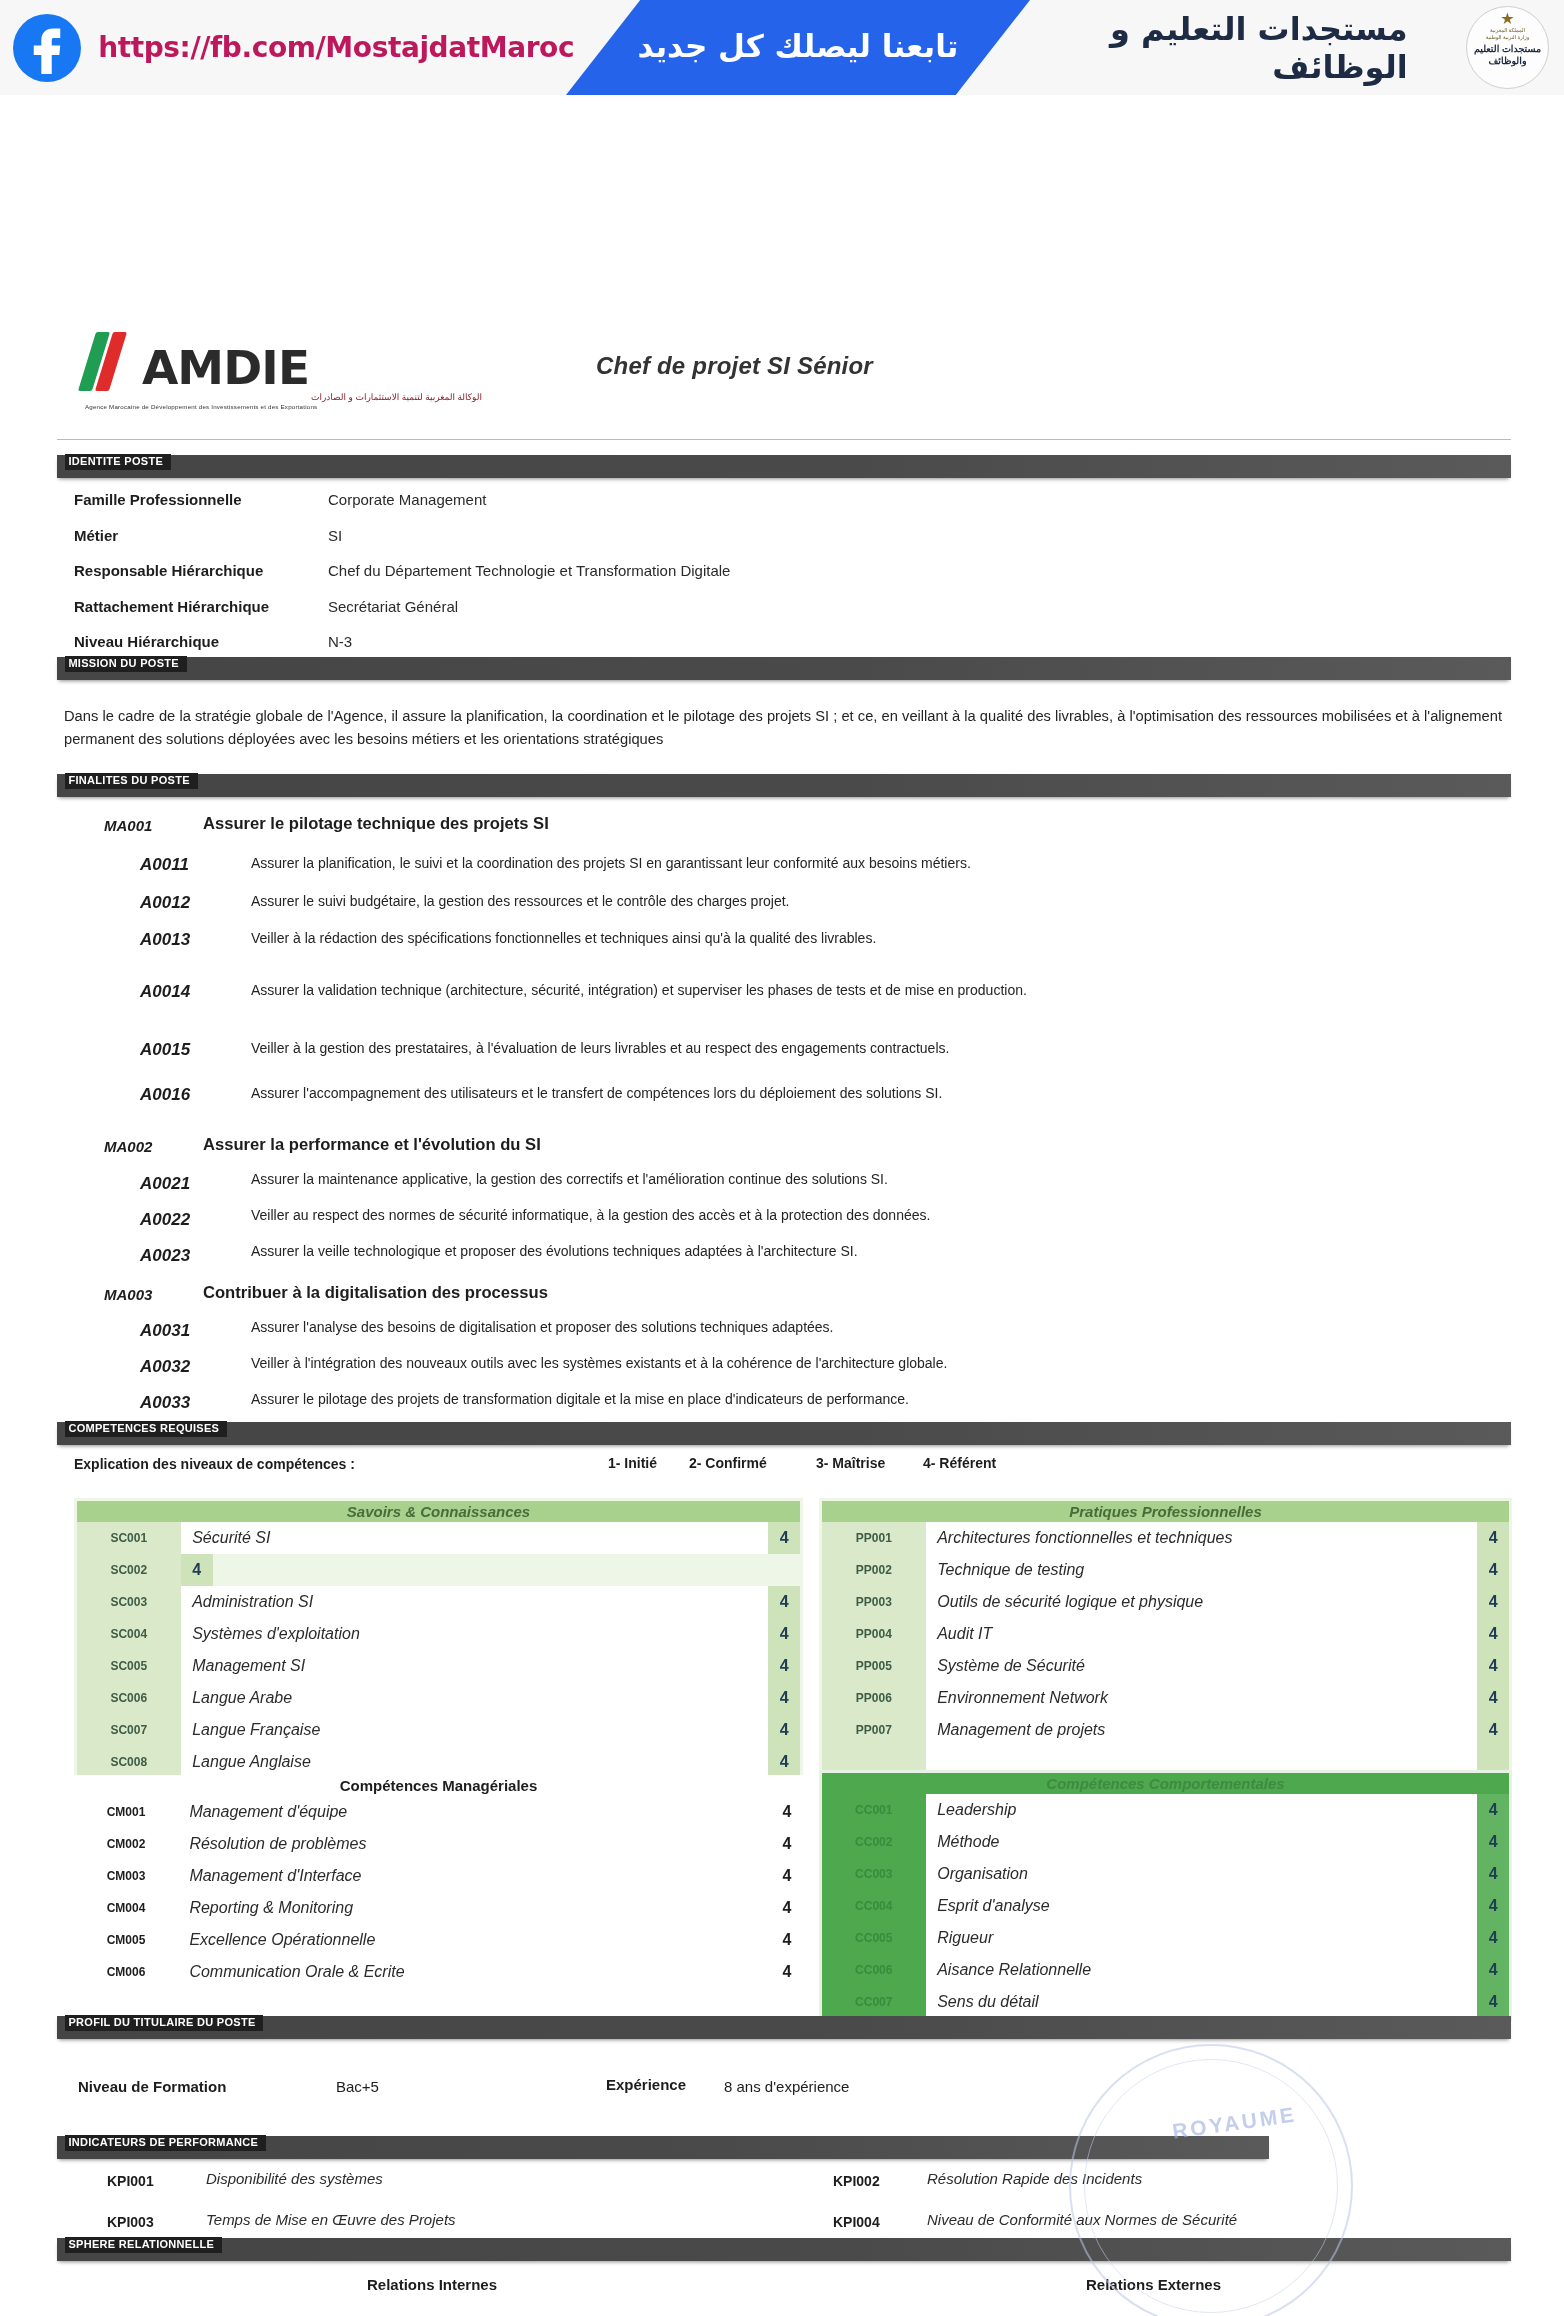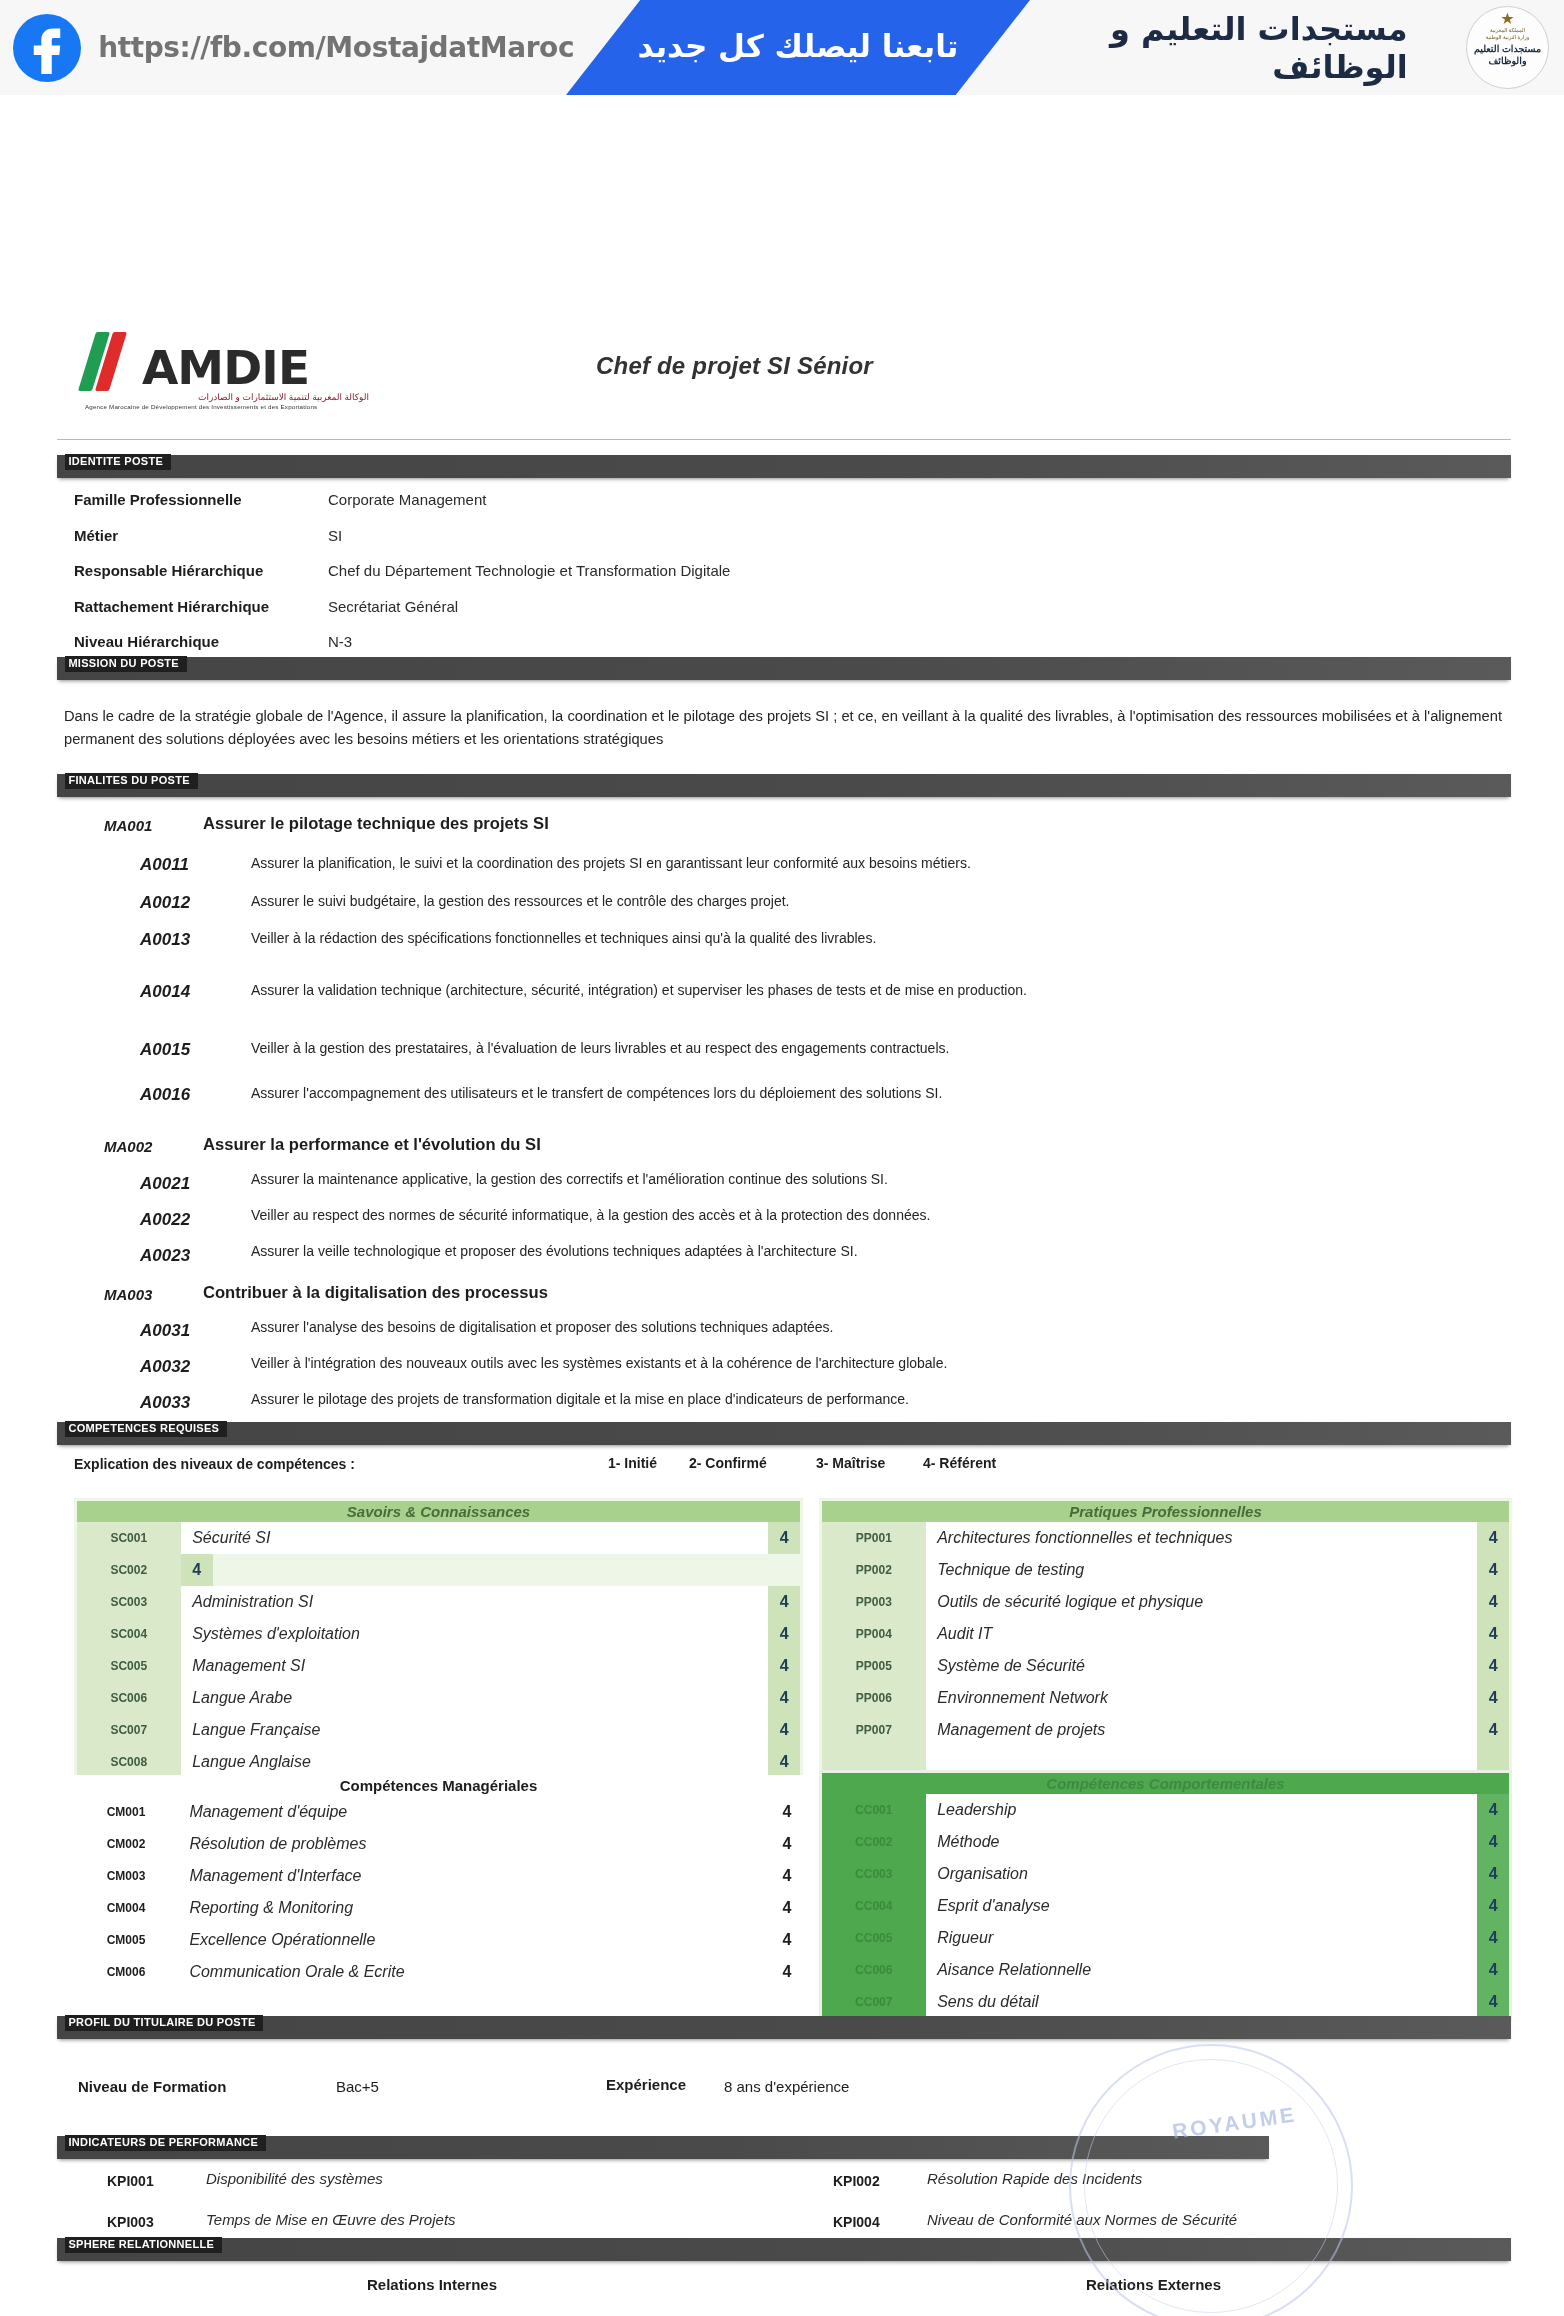--- a/index.html
+++ b/index.html
@@ -27,21 +27,21 @@
     background:#1877f2;
     display:flex; align-items:center; justify-content:center;
     flex:0 0 auto;
   }
   .fb-logo svg { display:block; }
   .fb-url {
     margin-left:17px;
     font-family:"DejaVu Sans", sans-serif;
     font-weight:bold;
     font-size:28px;
-    color:#737373;
+    color:#be185d;
     letter-spacing:-0.4px;
     white-space:nowrap;
   }
   .banner-slant {
     position:absolute; top:0; left:566px;
     width:464px; height:95px;
     background:#2563eb;
     clip-path: polygon(16% 0, 100% 0, 84% 100%, 0% 100%);
   }
   .banner-slant span {
@@ -78,21 +78,21 @@
   .brand-row { display:flex; align-items:flex-end; }
   .amdie-slashes { width:55px; height:59px; position:relative; margin-right:1.9px; }
   .sl { position:absolute; bottom:0; width:14px; height:59px; transform:skewX(-17deg); border-radius:1.9px;}
   .sl1 { left:1.9px;  background:#1f9d52; }
   .sl2 { left:19px; background:#e02b2b; }
   .amdie-word {
     font-family:"DejaVu Sans", sans-serif;
     font-weight:bold; font-size:47px; letter-spacing:-0.9px;
     color:#2b2b2b; line-height:0.95;
   }
-  .amdie-sub1 { font-size:9px; color:#8a1d2a; direction:rtl; text-align:center; margin-top:0.9px; letter-spacing:0.2px;}
+  .amdie-sub1 { font-size:9px; color:#8a1d2a; direction:rtl; text-align:right; margin-top:0.9px; letter-spacing:0.2px;}
   .amdie-sub2 { font-size:6.2px; color:#333; margin-top:0.9px; letter-spacing:0.2px; }
 
   .job-title {
     position:absolute; left:596px; top:257px;
     font-size:24px; font-weight:bold; font-style:italic;
     color:#333; letter-spacing:0.2px;
   }
 
   .hr-top { position:absolute; left:57px; top:344px; width:1454px; height:0.9px; background:#b9b9b9; }
 

